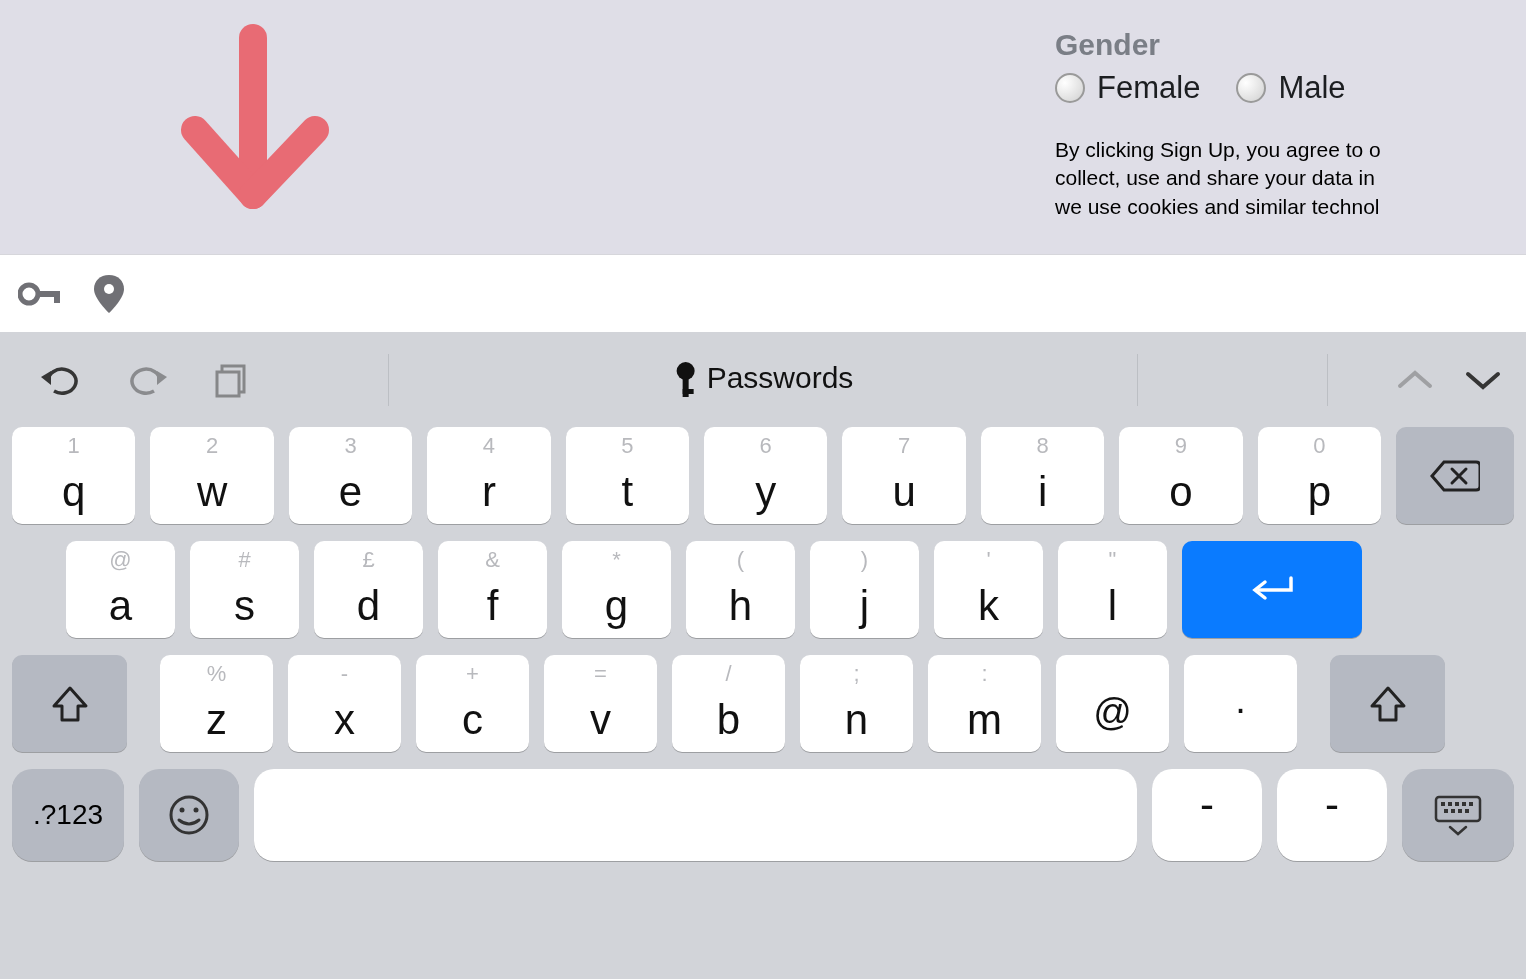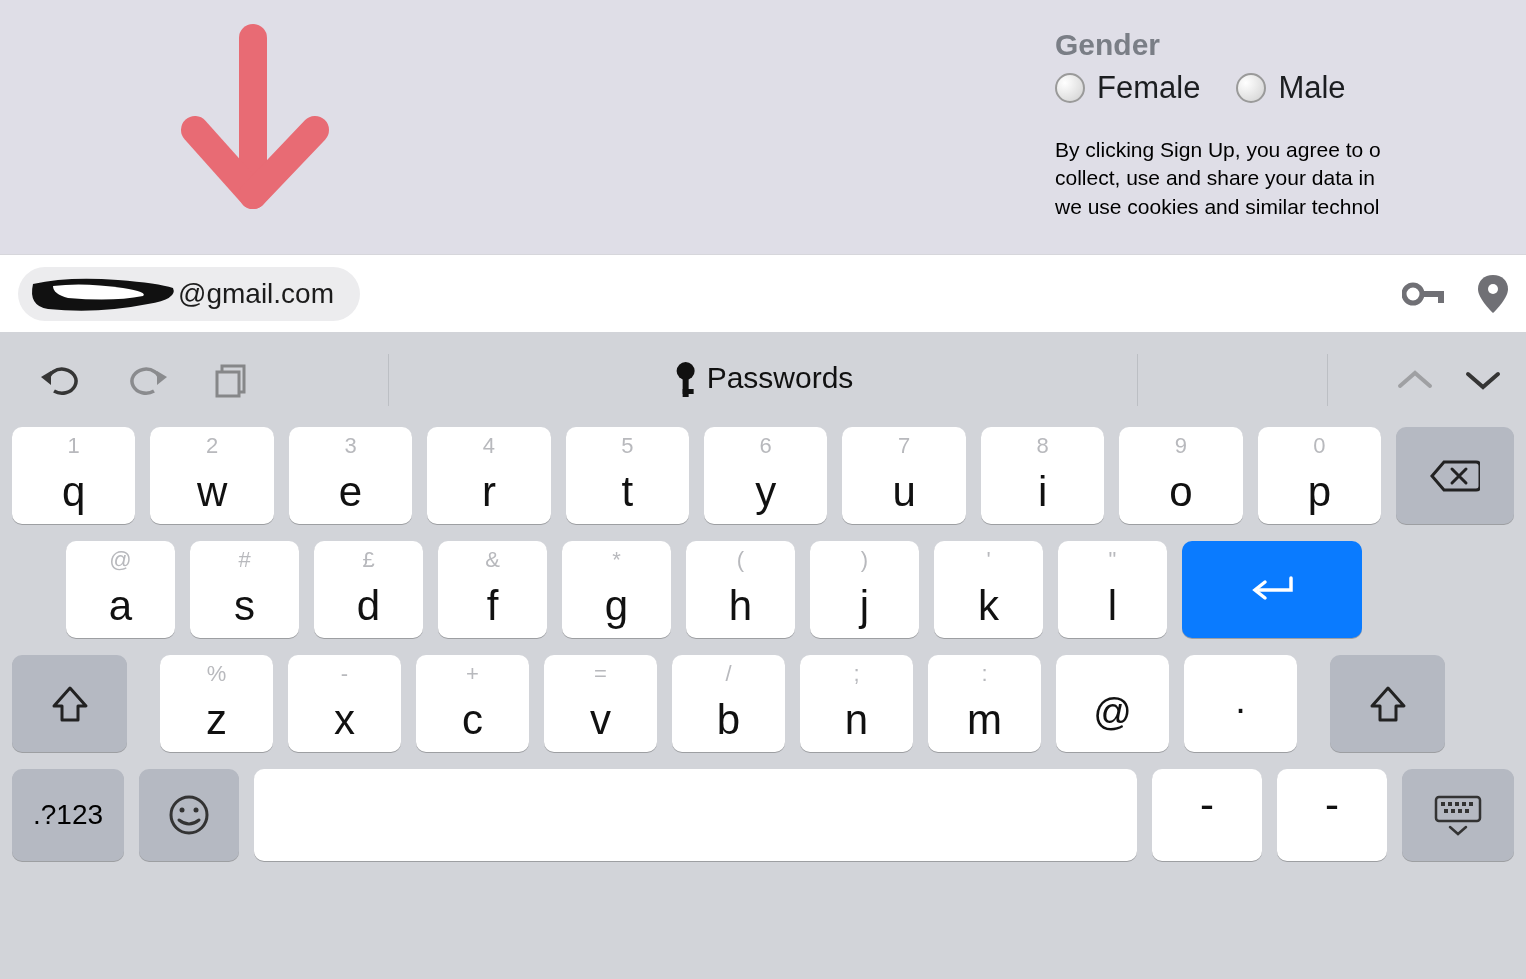--- a/index.html
+++ b/index.html
@@ -42,21 +42,21 @@
   .r1 .key{flex:1;}
   .r1 .key.bksp{flex:0 0 118px;}
   .r2{padding-left:54px;}
   .r2 .key{width:109px;}
   .r2 .enter{width:180px;}
   .r3 .shift{width:115px;}
   .r3 .key.norm{width:113px;}
   .r3 .at-key, .r3 .dot-key{width:120px;}
   .r3 .at-key .let{font-size:38px;padding-bottom:18px;}
   .r3 .dot-key .let{font-size:38px;padding-bottom:30px;}
-  .r4 .key{height:92px;}
+  .r4 .key{height:92px;border-radius:20px;}
   .r4 .numsym{width:112px;font-size:28px;justify-content:center;}
   .r4 .emoji{width:100px;justify-content:center;}
   .r4 .space{flex:1;}
   .r4 .dashk{width:110px;justify-content:center;}
   .r4 .dashk .let{padding-bottom:20px;}
   .r4 .dismiss{width:112px;justify-content:center;}
 </style>
 </head>
 <body>
 
@@ -84,29 +84,20 @@
     </div>
     <div class="terms">
       <div>By clicking Sign Up, you agree to o</div>
       <div>collect, use and share your data in</div>
       <div>we use cookies and similar technol</div>
     </div>
   </div>
 </div>
 
 <div class="sug-bar">
-  <div class="chip">
-    <span class="redact">
-      <svg viewBox="0 0 150 40">
-        <path d="M5 10 Q40 2 90 6 Q130 9 145 14 Q150 25 120 30 Q70 40 20 35 Q0 32 5 10 Z" fill="#111"></path>
-        <path d="M25 12 Q55 8 95 14 Q120 18 115 22 Q85 28 40 24 Q25 20 25 12 Z" fill="#fff"></path>
-      </svg>
-    </span>
-    <span class="chip-text">@gmail.com</span>
-  </div>
   <div class="sug-icons">
     <span class="iconbtn">
       <svg width="46" height="30" viewBox="0 0 46 30">
           <circle cx="11" cy="15" r="9" fill="none" stroke="#707075" stroke-width="5"></circle>
           <rect x="18" y="12" width="24" height="6" fill="#707075"></rect>
           <rect x="36" y="12" width="6" height="12" fill="#707075"></rect>
         </svg>
     </span>
     <span class="iconbtn">
       <svg width="30" height="38" viewBox="0 0 30 38">

